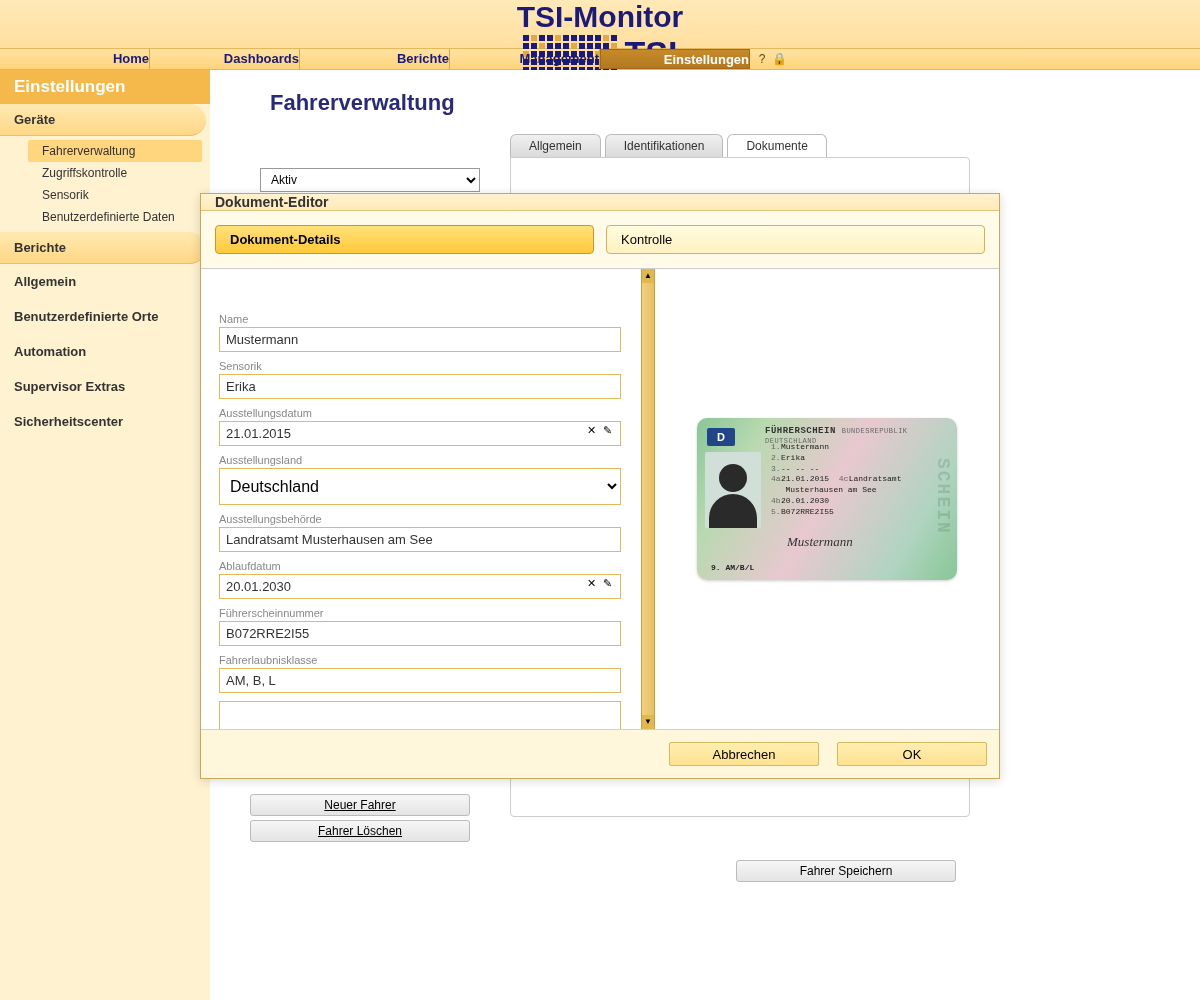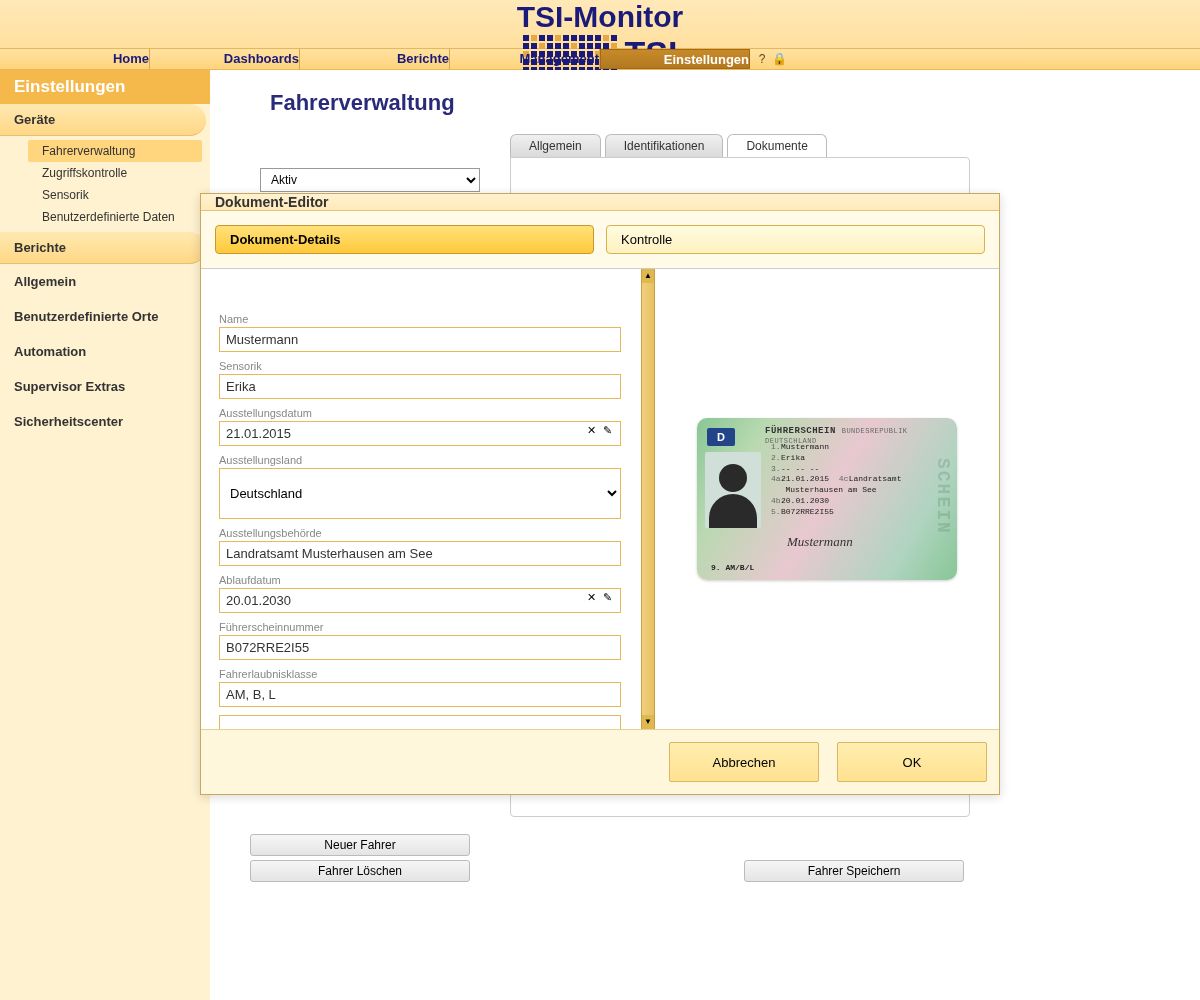--- a/index.html
+++ b/index.html
@@ -51,25 +51,25 @@
 .modal-scrollbar { width: 14px; background: linear-gradient(to right, #f0d080, #e8c060); position: relative; border-left: 1px solid #c8a040; border-right: 1px solid #c8a040; }
 .modal-scrollbar .arrow-up { position: absolute; top: 0; left: 0; right: 0; height: 14px; background: #e0b850; text-align: center; font-size: 8px; line-height: 14px; }
 .modal-scrollbar .arrow-down { position: absolute; bottom: 0; left: 0; right: 0; height: 14px; background: #e0b850; text-align: center; font-size: 8px; line-height: 14px; }
 .modal-preview { flex: 1; padding: 20px; display: flex; align-items: center; justify-content: center; }
 .form-group { margin-bottom: 8px; }
 .form-label { font-size: 11px; color: #888; margin-bottom: 2px; display: block; }
 .form-input { width: 100%; border: 1px solid #e6b85c; padding: 4px 6px; font-size: 13px; color: #333; background: #fff; }
 .form-input-wrap { position: relative; }
 .input-icons { position: absolute; right: 4px; top: 3px; display: flex; gap: 2px; }
 .input-icon { width: 14px; height: 14px; font-size: 11px; cursor: pointer; }
-.form-select { width: 100%; border: 1px solid #e6b85c; padding: 16px 6px; font-size: 13px; background: #fff; }
+.form-select { width: 100%; border: 1px solid #e6b85c; padding: 8px 6px; font-size: 16px; background: #fff; }
 .form-textarea { width: 100%; height: 60px; border: 1px solid #e6b85c; padding: 4px 6px; font-size: 13px; resize: none; }
 
 .modal-footer { background: #fff7dc; padding: 12px; display: flex; justify-content: flex-end; gap: 18px; border-top: 1px solid #e8d090; }
-.modal-btn { width: 150px; height: 40px; background: linear-gradient(to bottom, #ffeeb0, #ffe190); border: 1px solid #d8b860; border-radius: 2px; font-size: 13px; cursor: pointer; }
+.modal-btn { width: 150px; height: 24px; background: linear-gradient(to bottom, #ffeeb0, #ffe190); border: 1px solid #d8b860; border-radius: 2px; font-size: 13px; cursor: pointer; }
 
 
 .license { width: 260px; height: 162px; background: linear-gradient(120deg, #88c696 0%, #b8d9b0 20%, #e8c8d0 50%, #b0d4c0 80%, #88c696 100%); border-radius: 10px; position: relative; font-family: "Courier New", monospace; font-size: 8px; color: #222; padding: 8px; box-shadow: 0 1px 3px rgba(0,0,0,0.2); }
 .license-header { font-size: 9px; font-weight: bold; letter-spacing: 0.5px; color: #333; text-align: left; padding-left: 60px; }
 .license-header .sub { font-weight: normal; font-size: 7px; color: #666; }
 .license-flag { position: absolute; top: 10px; left: 10px; width: 28px; height: 18px; background: #224488; border-radius: 2px; display: flex; align-items: center; justify-content: center; color: #fff; font-size: 11px; font-weight: bold; font-family: Arial; }
 .license-photo { position: absolute; left: 8px; top: 34px; width: 56px; height: 76px; background: linear-gradient(to bottom, #d0e0d8 0%, #d0e0d8 100%); border-radius: 2px; overflow: hidden; }
 .license-photo .head { width: 28px; height: 28px; background: #2a2a2a; border-radius: 50%; margin: 12px auto 0; }
 .license-photo .body { width: 48px; height: 40px; background: #2a2a2a; border-radius: 24px 24px 0 0; margin: 2px auto 0; }
 .license-fields { position: absolute; left: 74px; top: 24px; line-height: 1.35; }
@@ -189,25 +189,25 @@
       <div class="tab">Identifikationen</div>
       <div class="tab active">Dokumente</div>
     </div>
 
     <select class="filter-select" style="position:absolute; top:98px; left:40px;">
       <option>Aktiv</option>
     </select>
 
     <div class="tab-body"></div>
 
-    <div style="position:absolute; top:760px; left:30px;">
+    <div style="position:absolute; top:720px; left:30px;text-decoration:underline;">
       <button class="btn-gray">Neuer Fahrer</button>
       <button class="btn-gray">Fahrer Löschen</button>
     </div>
-    <button class="btn-save" style="position:absolute; top:755px; left:34px;margin-top:35px;">Fahrer Speichern</button>
+    <button class="btn-save" style="position:absolute; top:755px; left:26px;margin-top:35px;">Fahrer Speichern</button>
   </div>
 </div>
 
 <div class="modal">
   <div class="modal-header">Dokument-Editor</div>
   <div class="modal-tabs">
     <div class="modal-tab active">Dokument-Details</div>
     <div class="modal-tab">Kontrolle</div>
   </div>
   <div class="modal-body">

